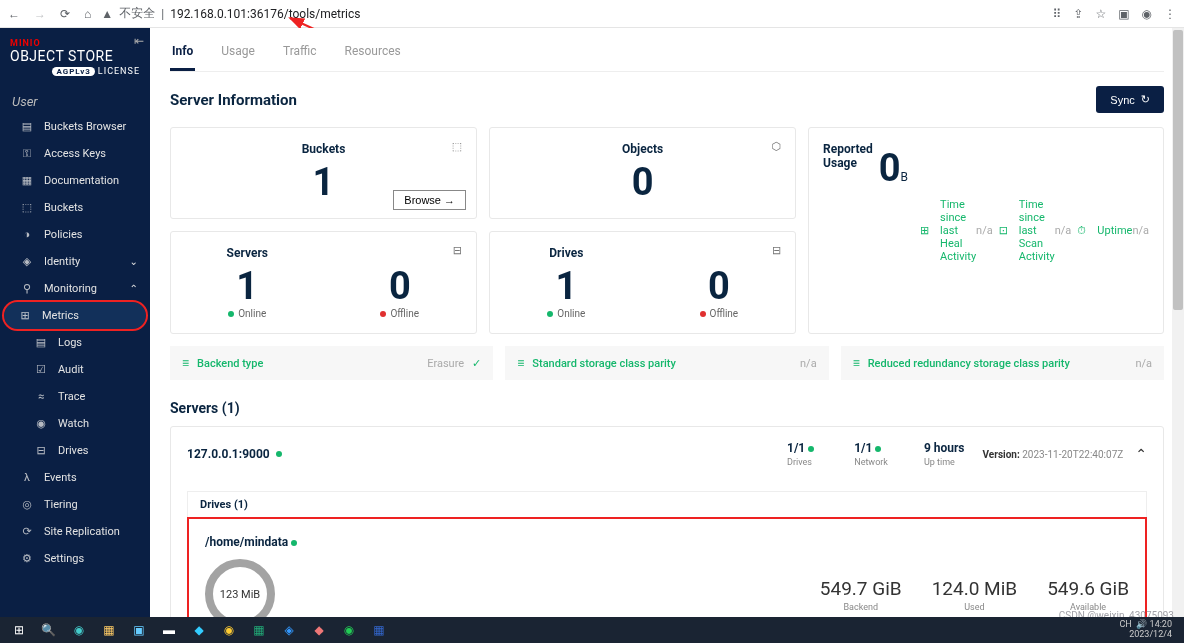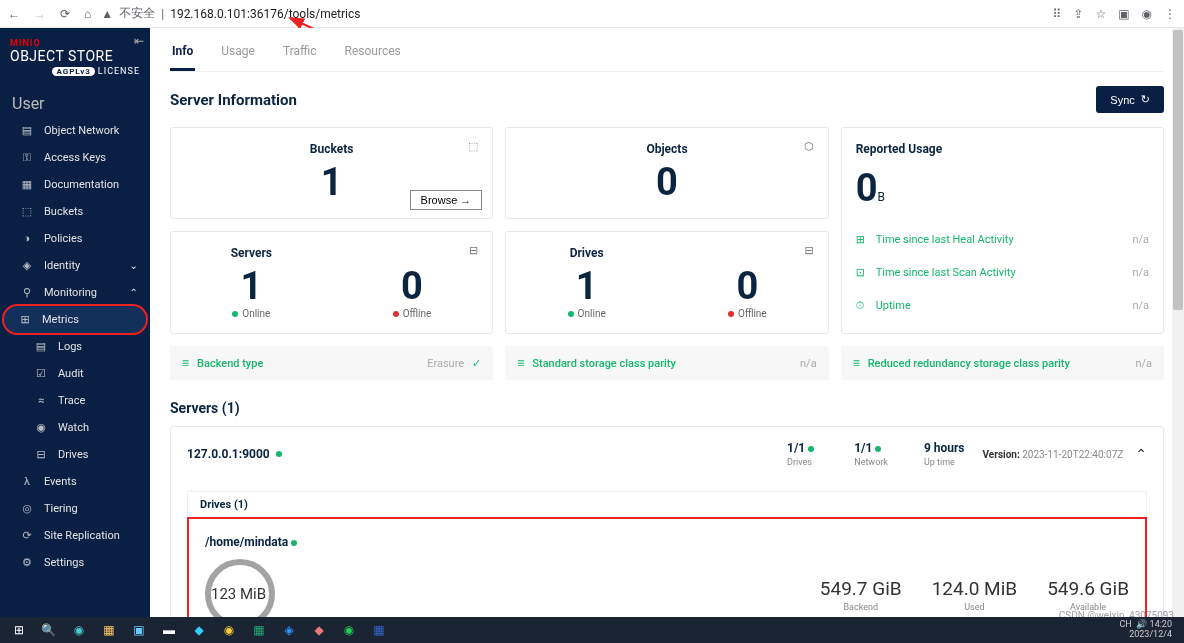--- a/index.html
+++ b/index.html
@@ -15,21 +15,21 @@
 
 .app { display: flex; height: 615px; }
 .sidebar { width: 150px; background: #0a1f44; color: #fff; padding-top: 6px; position: relative; }
 .logo-area { padding: 4px 10px 10px 10px; }
 .logo-small { color: #e00; font-size: 9px; font-weight: bold; letter-spacing: 1px; }
 .logo-big { font-size: 14px; letter-spacing: 0.5px; font-weight: 400; }
 .logo-lic { font-size: 9px; text-align: right; padding-right: 0; margin-top: 2px; letter-spacing: 1px; }
 .logo-lic .badge { background: #fff; color: #0a1f44; border-radius: 6px; padding: 0 4px; font-size: 8px; font-weight: bold; margin-right: 3px; }
 .collapse { position: absolute; top: 6px; right: 6px; color: #aaa; font-size: 12px; }
 
-.side-section-title { font-size: 16px; color: #bbb; padding: 8px 12px 4px 12px; }
+.side-section-title { font-size: 13px; color: #bbb; padding: 8px 12px 4px 12px; font-style: italic; }
 .side-item { display: flex; align-items: center; gap: 10px; padding: 7px 12px 7px 20px; font-size: 11px; color: #e3e3e3; cursor: pointer; }
 .side-item.sub { padding-left: 34px; }
 .side-item.active { background: #12305a; border-radius: 16px; margin: 0 6px; padding-left: 14px; }
 .side-item.hl { outline: 2px solid #e22; outline-offset: 0; margin: 0 4px; }
 .side-item .chev { margin-left: auto; font-size: 10px; }
 .s-icon { width: 14px; display: inline-flex; justify-content: center; opacity: 0.8; font-size: 11px; }
 
 
 .main { flex: 1; padding: 0 20px 20px 20px; overflow-y: auto; background: #fff; position: relative; }
 .tabs { display: flex; gap: 24px; border-bottom: 1px solid #eee; padding-top: 10px; }
@@ -76,21 +76,21 @@
 .metric .l { font-size: 9px; color: #888; margin-top: 2px; }
 .version { margin-left: auto; font-size: 10px; color: #888; margin-right: 12px; }
 .version b { color: #333; }
 .toggle { color: #333; font-size: 14px; cursor: pointer; }
 
 .drives-sec { padding: 10px 16px 16px 16px; }
 .drives-h { font-size: 11px; font-weight: bold; color: #0a2540; padding: 6px 12px; border: 1px solid #eee; border-bottom: none; }
 .drive-card { border: 2px solid #e22; padding: 16px; }
 .drive-path { font-size: 12px; font-weight: bold; color: #0a2540; }
 .drive-content { display: flex; align-items: center; margin-top: 10px; }
-.donut { width: 70px; height: 70px; border-radius: 50%; border: 6px solid #a3a3a3; display: flex; align-items: center; justify-content: flex-start; font-size: 15px; color: #333; }
+.donut { width: 70px; height: 70px; border-radius: 50%; border: 8px solid #a3a3a3; display: flex; align-items: center; justify-content: center; font-size: 11px; color: #333; }
 .drive-stats { margin-left: auto; display: flex; gap: 30px; }
 .ds { text-align: center; }
 .ds .v { font-size: 19px; color: #333; }
 .ds .l { font-size: 9px; color: #888; margin-top: 2px; }
 
 
 .arrow { position: absolute; pointer-events: none; }
 
 
 .taskbar { position: absolute; bottom: 0; left: 0; right: 0; height: 26px; background: #1a2433; display: flex; align-items: center; padding: 0 6px; gap: 4px; }
@@ -143,21 +143,21 @@
     <span class="collapse">⇤</span>
     <div class="logo-area">
       <div class="logo-small">MINIO</div>
       <div class="logo-big">OBJECT STORE</div>
       <div class="logo-lic"><span class="badge">AGPLv3</span><span>LICENSE</span></div>
     </div>
 
     <div class="side-section-title">User</div>
     <div class="side-item">
         <span class="s-icon">▤</span>
-        <span>Object Network</span>
+        <span>Buckets Browser</span>
       </div>
     <div class="side-item">
         <span class="s-icon">⚿</span>
         <span>Access Keys</span>
       </div>
     <div class="side-item">
         <span class="s-icon">▦</span>
         <span>Documentation</span>
       </div>
 
@@ -244,21 +244,21 @@
         <span class="card-icon">⬚</span>
         <div class="card-label">Buckets</div>
         <div class="big-num">1</div>
         <button class="browse-btn"><span>Browse</span> →</button>
       </div>
       <div class="card">
         <span class="card-icon">⬡</span>
         <div class="card-label">Objects</div>
         <div class="big-num">0</div>
       </div>
-      <div class="card" style="grid-row:span 2; display:flex; flex-direction:column; gap:6px; ">
+      <div class="card" style="grid-row:span 2; display:flex; gap:6px; ">
         <div class="card-label" style="text-align:left">Reported Usage</div>
         <div class="big-num" style="text-align:left"><span>0</span><span class="unit">B</span></div>
         <div style="flex:1"></div>
         <div class="mini-row">
             <span class="ic">⊞</span>
             <span class="lbl">Time since last Heal Activity</span>
             <span class="val">n/a</span>
           </div>
         <div class="mini-row">
             <span class="ic">⊡</span>

